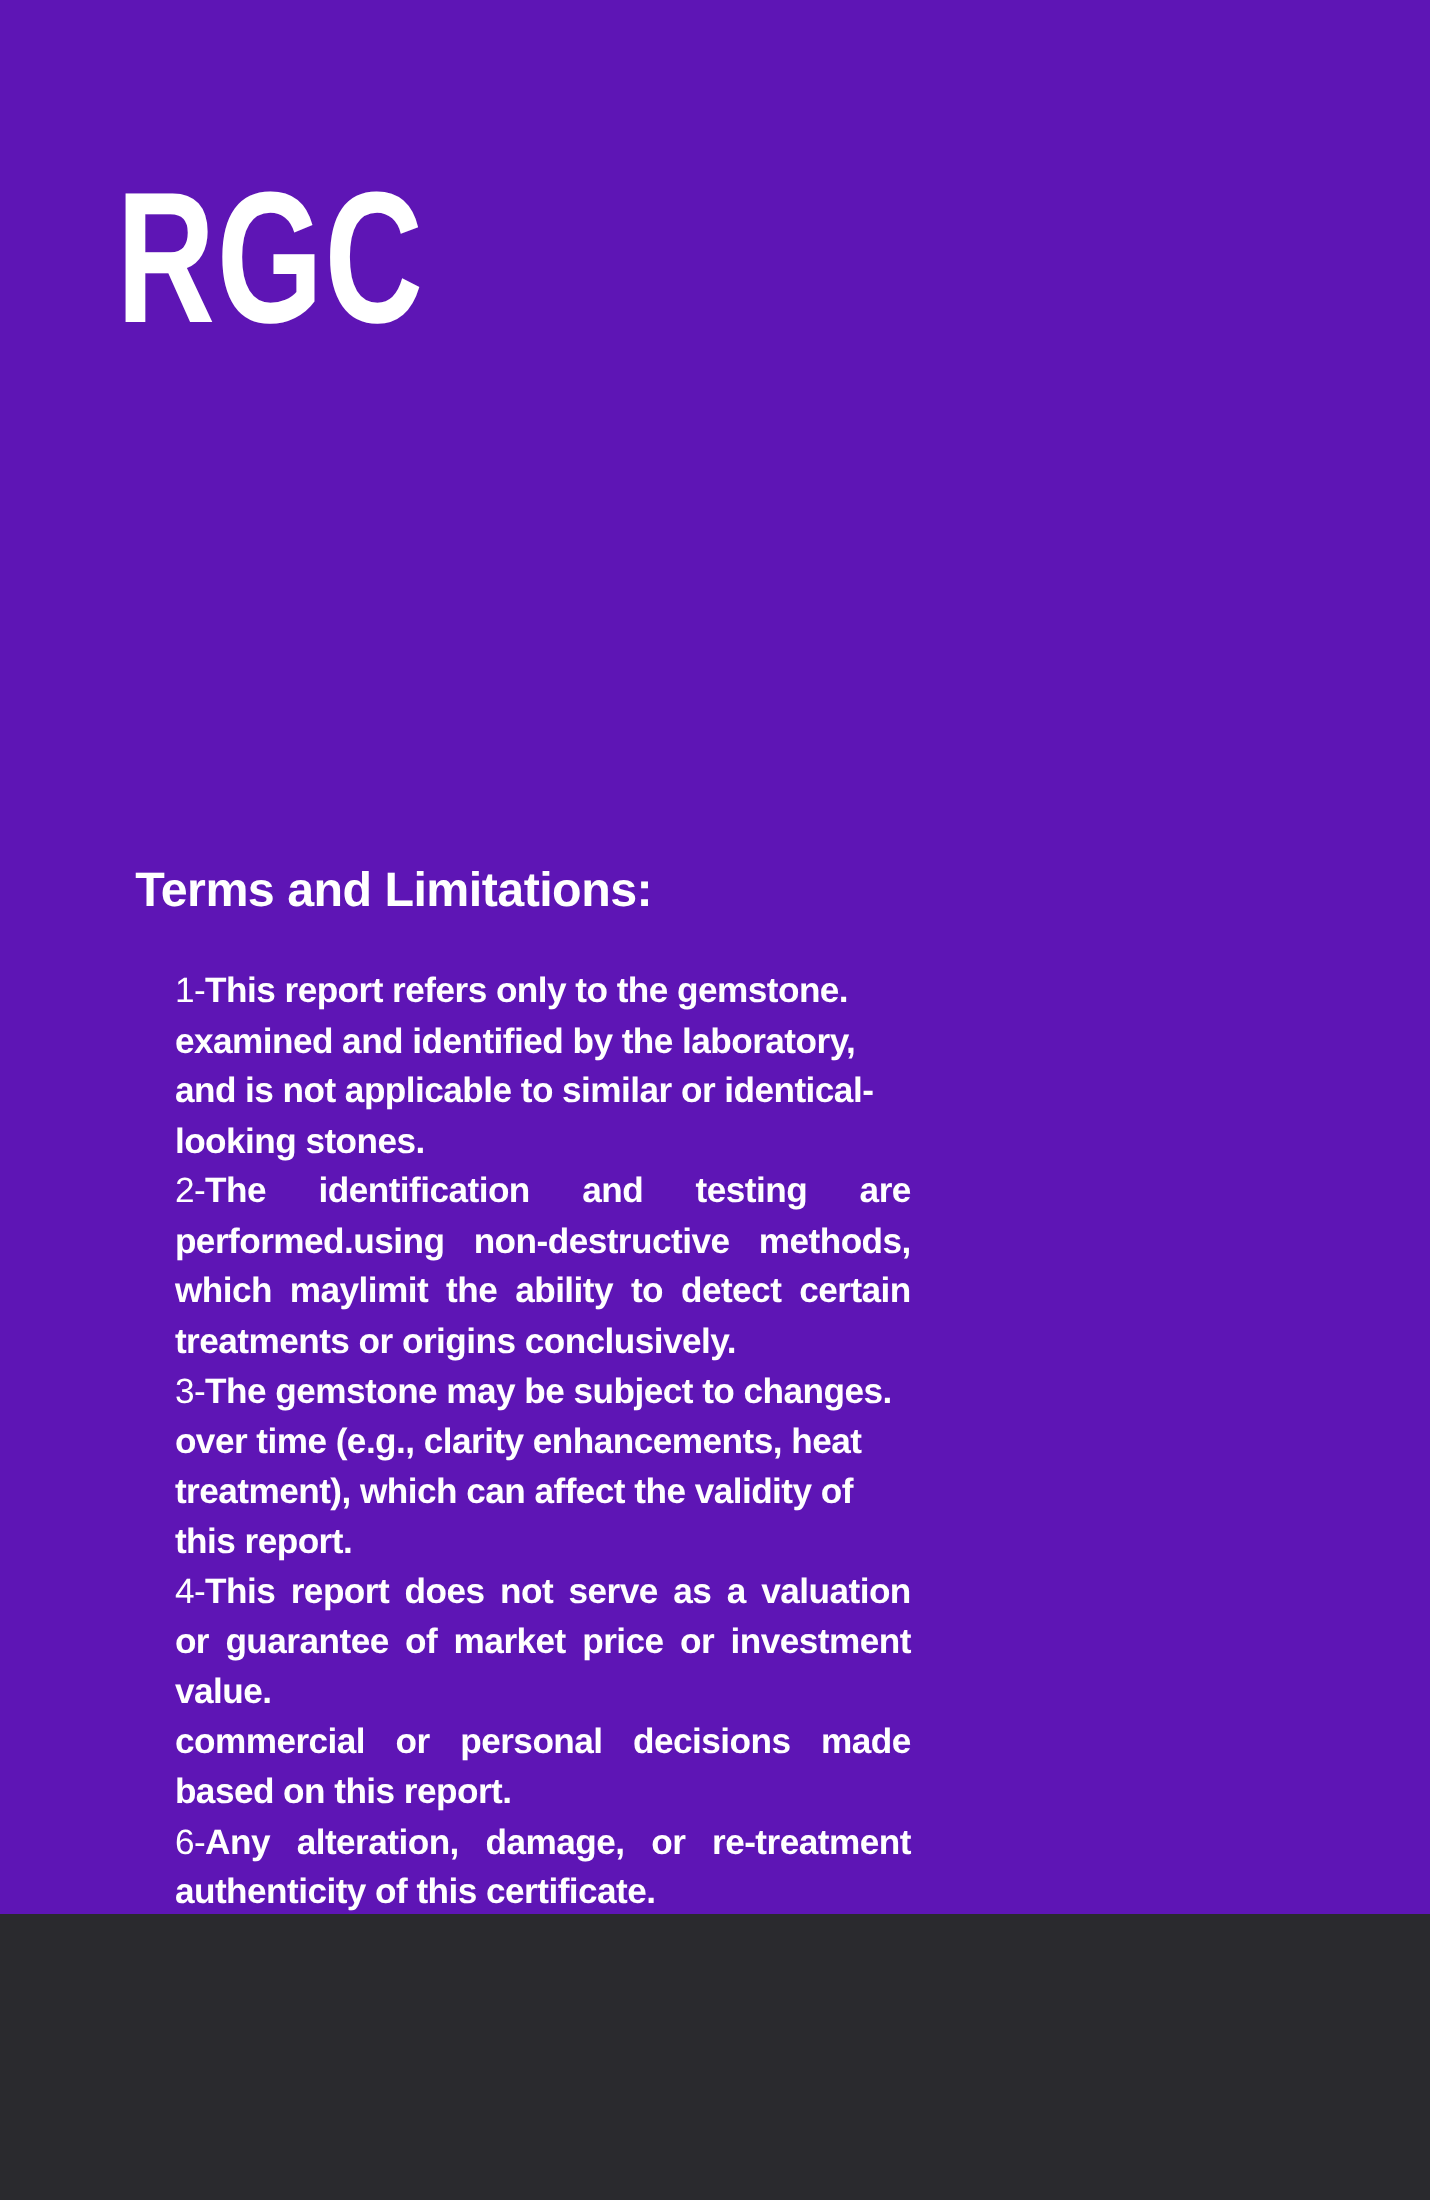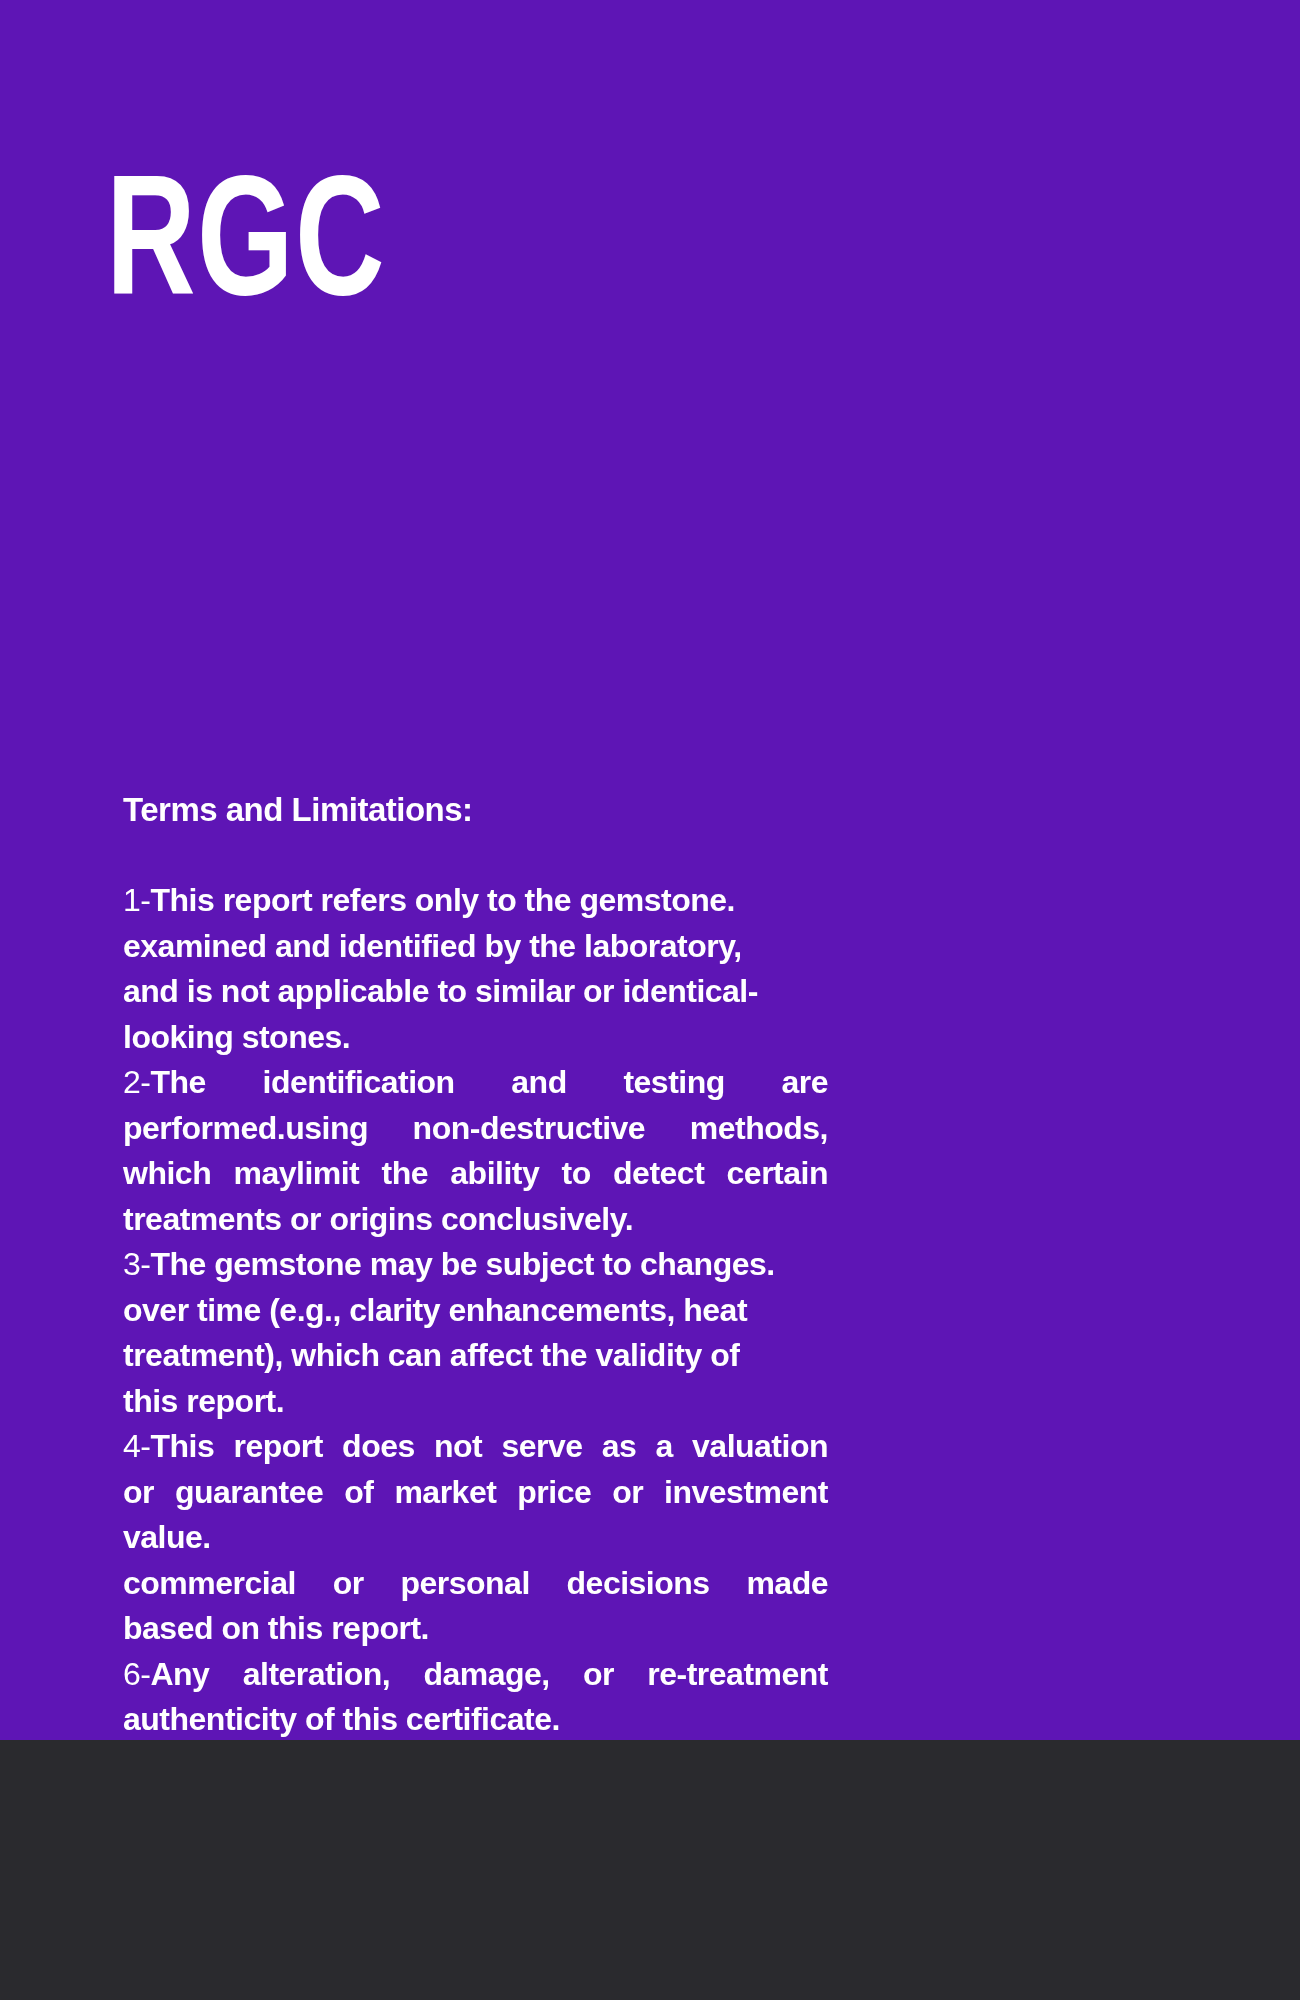--- a/index.html
+++ b/index.html
@@ -25,28 +25,29 @@
   .textblock{
     position:absolute;
     left:123px;top:787px;
     width:705px;
     color:#FFFFFF;
     font-size:32px;
     line-height:45.5px;
     letter-spacing:-0.5px;
   }
   .heading{
-    font-size:33px;
+    font-size:44px;
     font-weight:700;
     margin:0 0 45.5px 0;
   }
   .term{margin:0;padding:0;}
   .ln{
     font-weight:700;
     white-space:nowrap;
+    margin-left:36px;
   }
   .ln.j{
     white-space:normal;
     text-align:justify;
     text-align-last:justify;
   }
   .num{font-weight:400;}
 </style>
 </head>
 <body>

